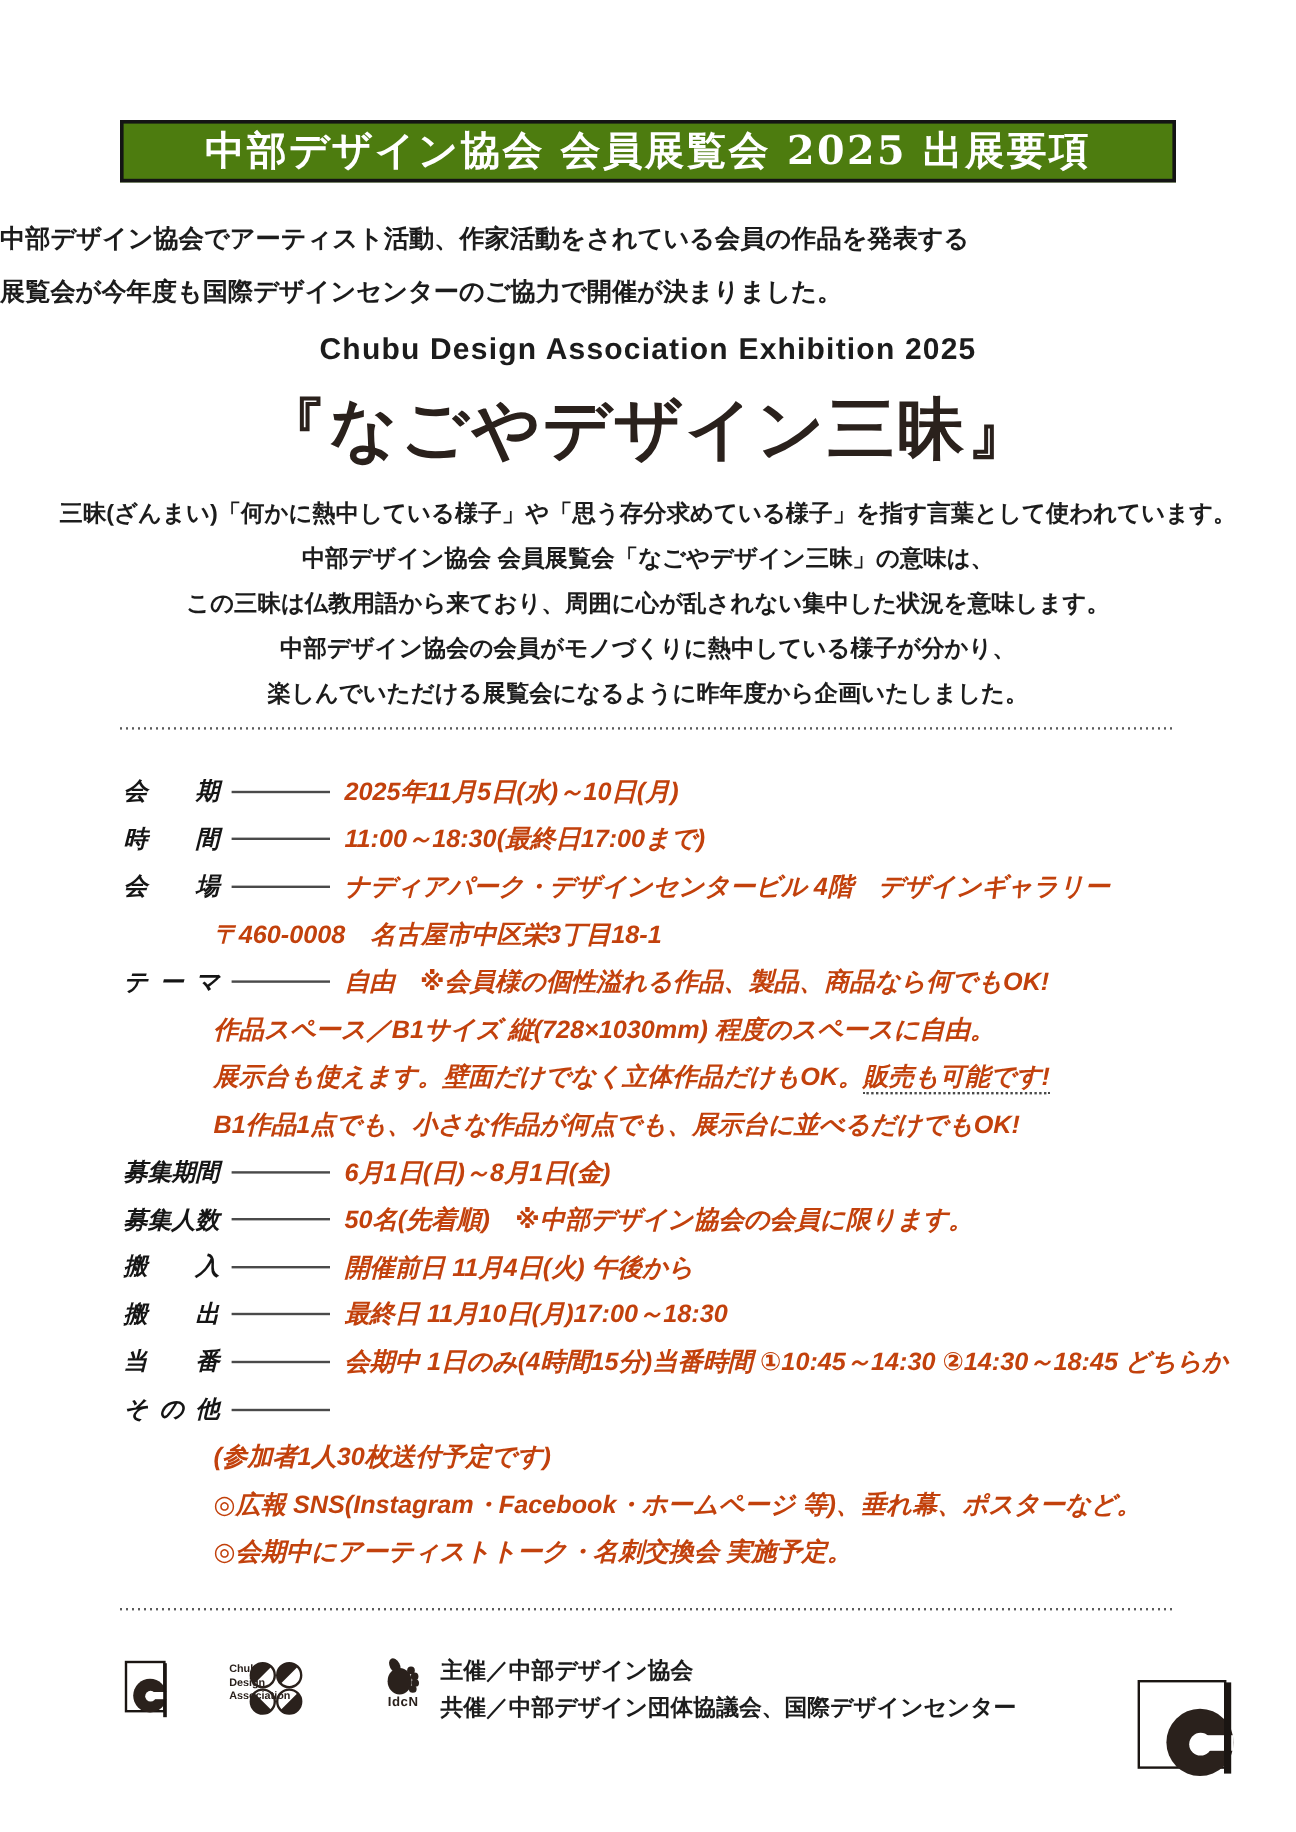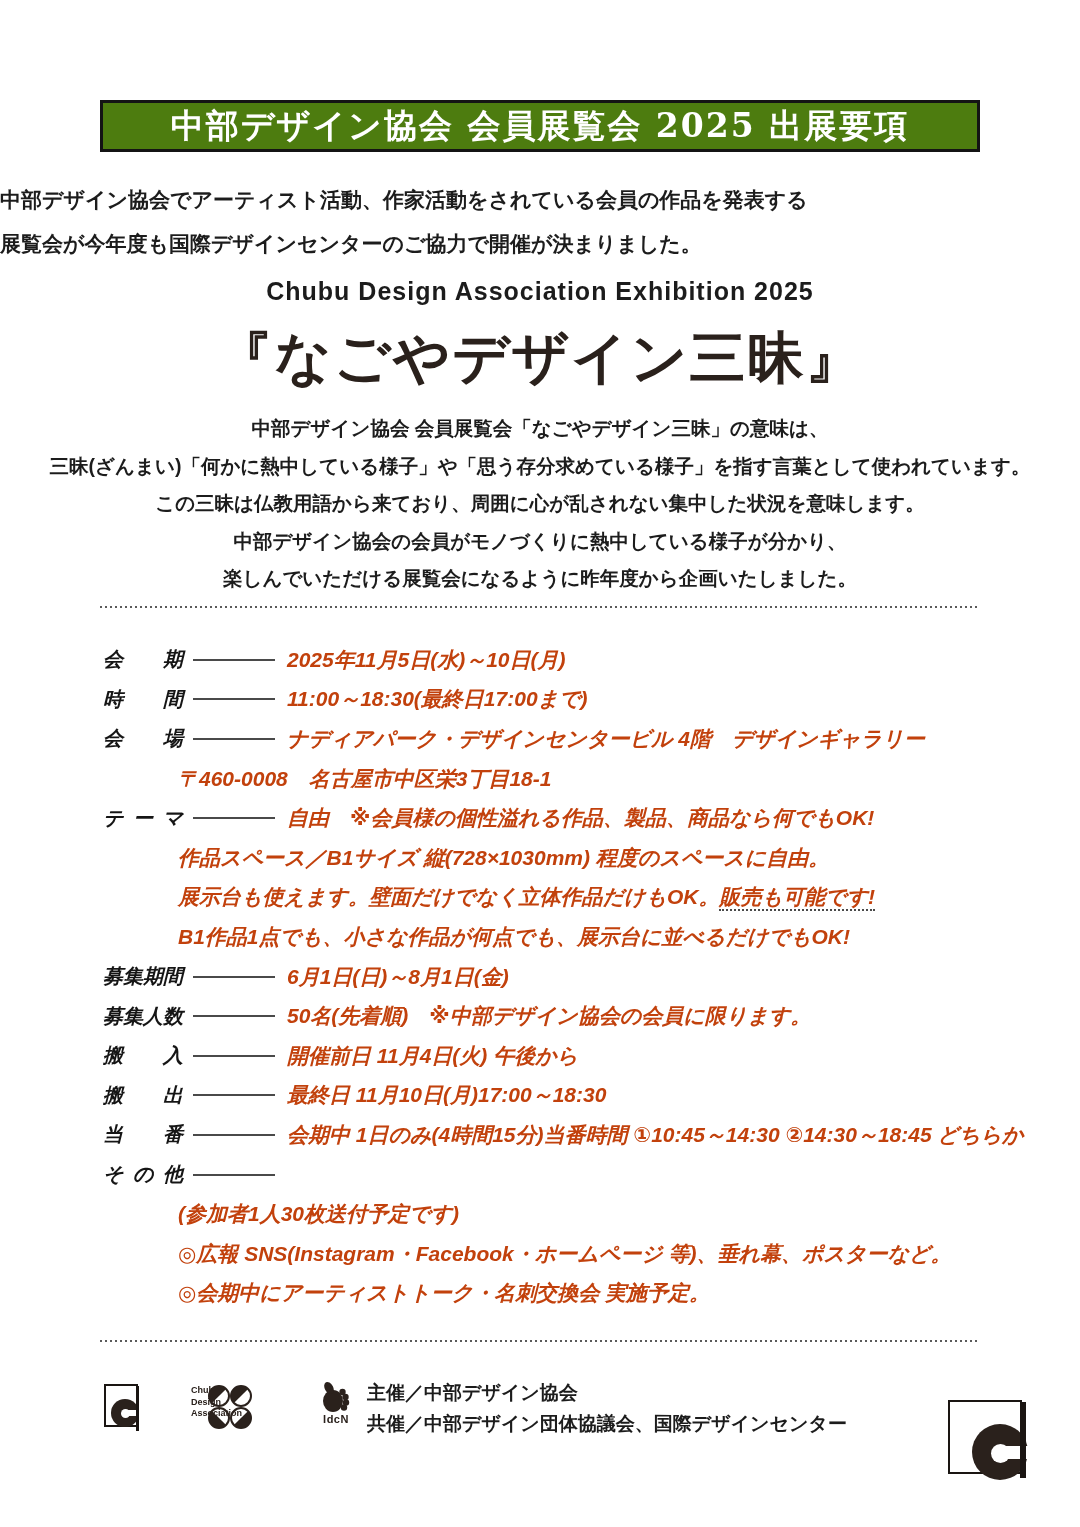--- a/index.html
+++ b/index.html
@@ -82,22 +82,22 @@
 
   <div class="intro">
     <div>中部デザイン協会でアーティスト活動、作家活動をされている会員の作品を発表する</div>
     <div>展覧会が今年度も国際デザインセンターのご協力で開催が決まりました。</div>
   </div>
 
   <div class="subtitle">Chubu Design Association Exhibition 2025</div>
   <div class="main-title">『なごやデザイン三昧』</div>
 
   <div class="description">
+    <div>三昧(ざんまい)「何かに熱中している様子」や「思う存分求めている様子」を指す言葉として使われています。</div>
     <div>中部デザイン協会 会員展覧会「なごやデザイン三昧」の意味は、</div>
-    <div>三昧(ざんまい)「何かに熱中している様子」や「思う存分求めている様子」を指す言葉として使われています。</div>
     <div>この三昧は仏教用語から来ており、周囲に心が乱されない集中した状況を意味します。</div>
     <div>中部デザイン協会の会員がモノづくりに熱中している様子が分かり、</div>
     <div>楽しんでいただける展覧会になるように昨年度から企画いたしました。</div>
   </div>
 
   <div class="divider d1"></div>
 
   <div class="details">
 
     <div class="drow">

